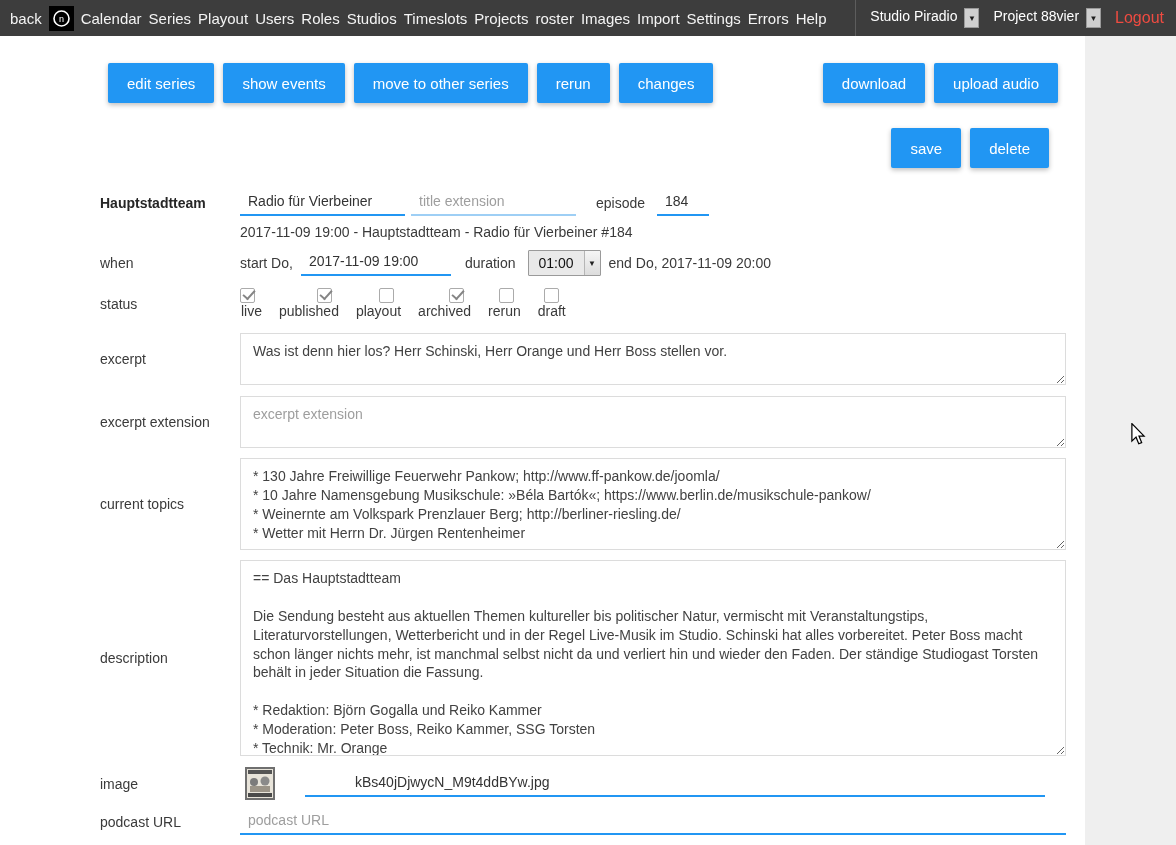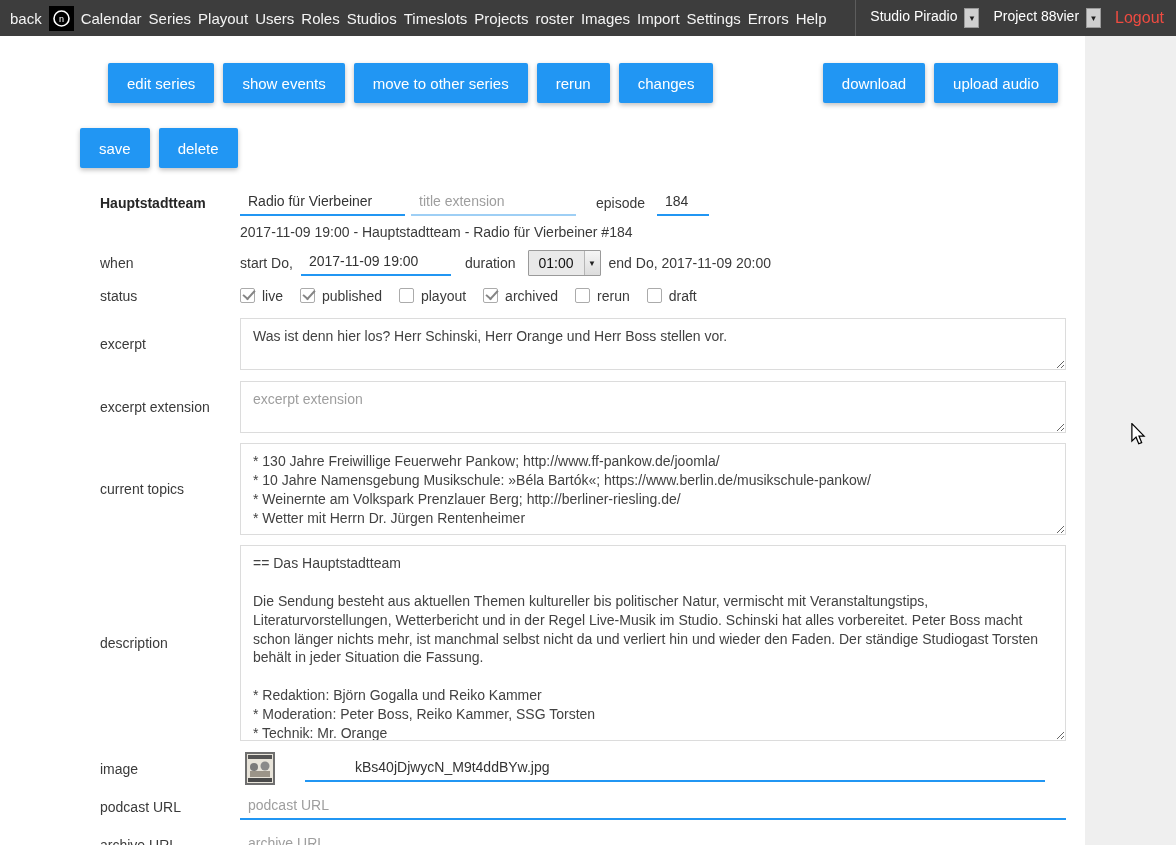--- a/index.html
+++ b/index.html
@@ -21,21 +21,21 @@
   .nav-logout { color: #ef4b41; font-size: 16px; cursor: pointer; }
 
   
   .content { width: 1085px; min-height: 809px; background: #ffffff; padding-top: 27px; }
 
   .btn-row { display: flex; align-items: center; margin-left: 108px; padding-right: 27px; }
   .btn { background: #2196f3; color: #fff; border: none; height: 40px; padding: 4px 19px;
          font-size: 15px; font-family: "Liberation Sans", sans-serif; border-radius: 2px;
          box-shadow: 0 2px 5px rgba(0,0,0,0.26); cursor: pointer; margin-right: 9px;
          white-space: nowrap; }
-  .btn-row-2 { margin-top: 25px; justify-content: flex-start; margin-left: 80px; }
+  .btn-row-2 { margin-top: 25px; justify-content: flex-end; margin-left: 80px; }
   .push-right { margin-left: auto; }
 
   
   .frow { display: flex; align-items: center; }
   .lbl { flex: 0 0 140px; margin-left: 100px; font-size: 14px; color: #3a3a3a; }
   .lbl.bold { font-weight: bold; color: #262626; }
   .fields { display: flex; align-items: center; flex: 1 1 auto; }
   .inline-lbl { font-size: 14px; color: #3a3a3a; white-space: nowrap; }
   .static-text { font-size: 14px; color: #3a3a3a; white-space: nowrap; }
 
@@ -52,21 +52,21 @@
   .fake-select { display: inline-flex; align-items: center; height: 26px;
                  border: 1px solid #9a9a9a; background: #e9e9e9; cursor: pointer;
                  border-radius: 1px; }
   .fake-select .val { font-size: 14px; color: #111; padding: 0 10px; }
   .fake-select .arrow-box { width: 16px; height: 24px; border-left: 1px solid #b5b5b5;
                  display: flex; align-items: center; justify-content: center;
                  font-size: 8px; color: #222; background: linear-gradient(#f5f5f5,#dcdcdc); }
 
   
   .cb-group { display: flex; align-items: center; }
-  .cb-item { display: flex; align-items: flex-start; margin-right: 17px; cursor: pointer; }
+  .cb-item { display: flex; align-items: flex-end; margin-right: 17px; cursor: pointer; flex-direction: column; }
   .cb { width: 15px; height: 15px; border: 1px solid #ababab; border-radius: 2px;
         background: #fff; position: relative; margin-right: 7px; flex: 0 0 auto; }
   .cb[data-checked="true"]::after { content: ""; position: absolute; left: 2px; top: 1px;
         width: 10px; height: 5px; border-left: 2px solid #858585; border-bottom: 2px solid #858585;
         transform: rotate(-48deg); }
   .cb-label { font-size: 14px; color: #3a3a3a; }
 
   
   textarea.ta { width: 826px; border: 1px solid #dcdcdc; background: #fff; color: #424242;
                 font-size: 14px; line-height: 1.35; padding: 8px 12px; resize: both;

